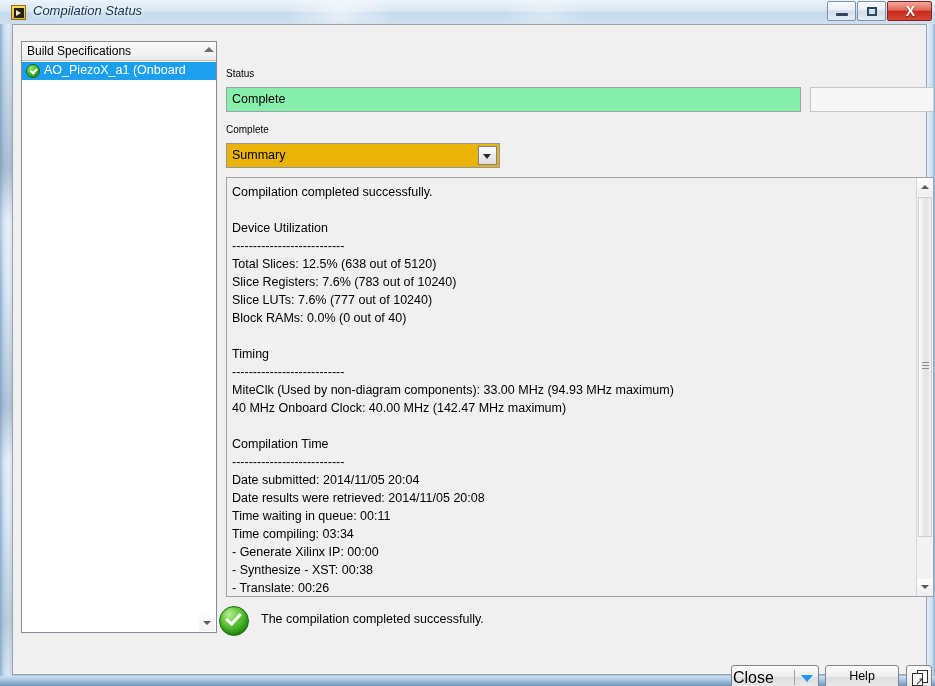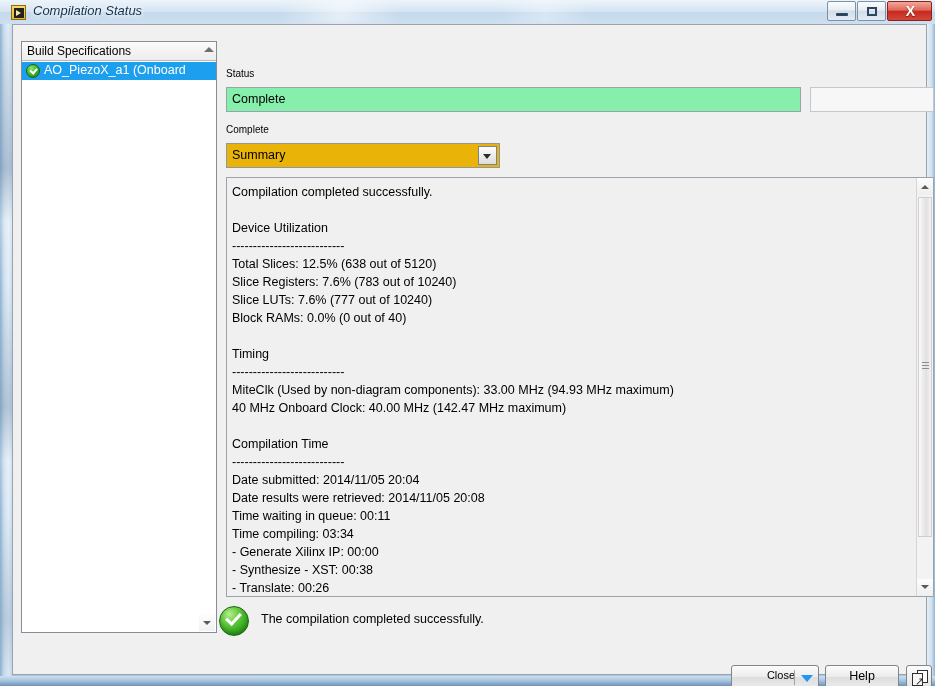--- a/index.html
+++ b/index.html
@@ -291,21 +291,21 @@
   
   .dlgbtn {
     position: absolute; height: 24px;
     background: linear-gradient(180deg,#fcfcfc 0%, #ececec 48%, #dedede 52%, #ebebeb 100%);
     border: 1px solid #7c868e; border-radius: 3px;
     box-sizing: border-box; cursor: default;
   }
   #btn-close-dlg { left: 718px; top: 640px; width: 88px; }
   #btn-close-dlg .lbl {
     position: absolute; left: 1px; top: 3px; width: 62px;
-    text-align: right; font-size: 11px; color: #000;
+    text-align: left; font-size: 16px; color: #000;
   }
   #btn-close-dlg .divider {
     position: absolute; left: 62px; top: 4px; width: 1px; height: 15px;
     background: #9aa3ab;
   }
   #btn-close-dlg .drop {
     position: absolute; left: 69px; top: 9px; width: 0; height: 0;
     border-left: 6px solid transparent; border-right: 6px solid transparent;
     border-top: 7px solid #2196f3;
   }

